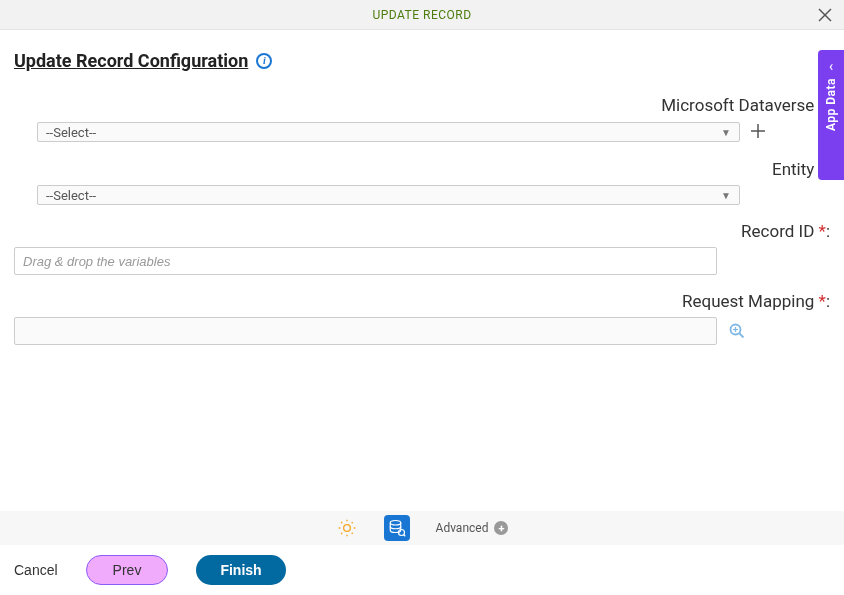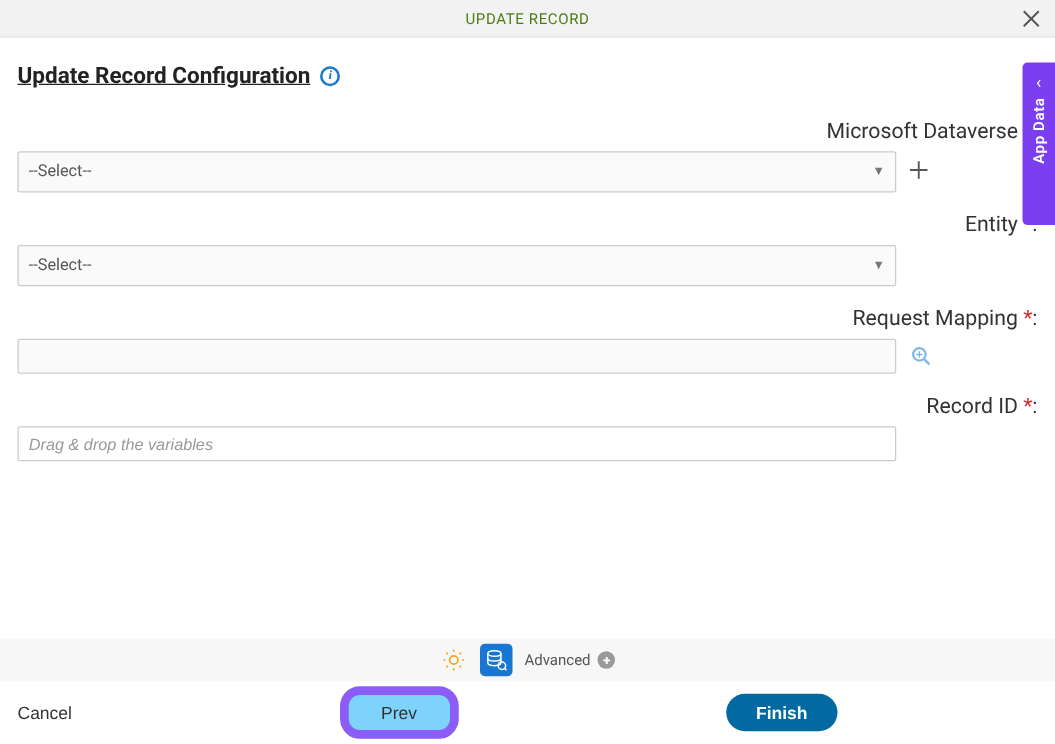--- a/index.html
+++ b/index.html
@@ -84,31 +84,32 @@
   .required {
     color: #d32f2f;
   }
   .select-wrap {
     display: flex;
     align-items: center;
     gap: 10px;
   }
   .select {
     flex: 0 0 703px;
-    height: 33px;
+    height: 20px;
     border: 1px solid #ccc;
     border-radius: 2px;
     background: #fafafa;
     padding: 0 8px;
     font-size: 13px;
     color: #555;
     display: flex;
     align-items: center;
     justify-content: space-between;
     cursor: pointer;
+    margin-left: 23px;
   }
   .select-full {
     flex: 0 0 703px;
   }
   .select-caret {
     font-size: 10px;
     color: #777;
   }
   .add-btn {
     font-size: 22px;
@@ -154,21 +155,21 @@
   .bottom-bar {
     position: absolute;
     left: 0;
     bottom: 50px;
     width: 844px;
     height: 34px;
     background: #f7f7f7;
     display: flex;
     align-items: center;
     justify-content: center;
-    gap: 10px;
+    gap: 26px;
   }
   .gear-btn {
     width: 22px;
     height: 22px;
     cursor: pointer;
     display: inline-flex;
     align-items: center;
     justify-content: center;
   }
   .db-btn {
@@ -203,36 +204,36 @@
     line-height: 1;
   }
   .footer {
     position: absolute;
     left: 0;
     bottom: 0;
     width: 684px;
     height: 50px;
     display: flex;
     align-items: center;
-    justify-content: space-between;
-    gap: 18px;
+    justify-content: flex-start;
+    gap: 28px;
     padding: 0 14px;
   }
   .btn-cancel {
     font-size: 14px;
     color: #333;
     cursor: pointer;
     background: none;
     border: none;
   }
   .btn-prev {
     font-size: 14px;
     color: #333;
-    background: #7dd3fc;
-    border: 7px solid #8b5cf6;
+    background: #f0abfc;
+    border: 1px solid #8b5cf6;
     border-radius: 16px;
     padding: 6px 26px;
     cursor: pointer;
   }
   .btn-finish {
     font-size: 14px;
     color: #fff;
     background: #0369a1;
     border: none;
     border-radius: 16px;
@@ -313,40 +314,40 @@
     <div class="select-wrap">
       <div class="select select-full">
         <span>--Select--</span>
         <span class="select-caret">▼</span>
       </div>
     </div>
   </div>
 
   <div class="form-group">
     <label class="form-label">
+      <span>Record ID</span> <span class="required">*</span><span>:</span>
+    </label>
+    <input class="input" type="text" placeholder="Drag &amp; drop the variables" style="">
+  </div>
+
+  <div class="form-group">
+    <label class="form-label">
       <span>Request Mapping</span> <span class="required">*</span><span>:</span>
     </label>
     <div class="mapping-row">
       <div class="mapping-input"></div>
       <span class="search-icon-btn">
         <svg width="18" height="18" viewBox="0 0 18 18">
             <circle cx="7.5" cy="7.5" r="5" stroke="#7fb8e6" stroke-width="1.8" fill="none"></circle>
             <line x1="11.5" y1="11.5" x2="15.5" y2="15.5" stroke="#7fb8e6" stroke-width="1.8"></line>
             <line x1="5" y1="7.5" x2="10" y2="7.5" stroke="#7fb8e6" stroke-width="1.2"></line>
             <line x1="7.5" y1="5" x2="7.5" y2="10" stroke="#7fb8e6" stroke-width="1.2"></line>
           </svg>
       </span>
     </div>
-  </div>
-
-  <div class="form-group">
-    <label class="form-label">
-      <span>Record ID</span> <span class="required">*</span><span>:</span>
-    </label>
-    <input class="input" type="text" placeholder="Drag &amp; drop the variables" style="">
   </div>
 </div>
 
 <div class="bottom-bar">
   <span class="gear-btn">
     <svg width="20" height="20" viewBox="0 0 24 24">
         <path fill="none" stroke="#f5a623" stroke-width="1.6" d="M12 8a4 4 0 1 0 0 8 4 4 0 0 0 0-8z"></path>
         <path fill="none" stroke="#f5a623" stroke-width="1.6" d="M12 2v2m0 16v2M4.9 4.9l1.4 1.4m11.3 11.3 1.4 1.4M2 12h2m16 0h2M4.9 19.1l1.4-1.4m11.3-11.3 1.4-1.4"></path>
       </svg>
   </span>

